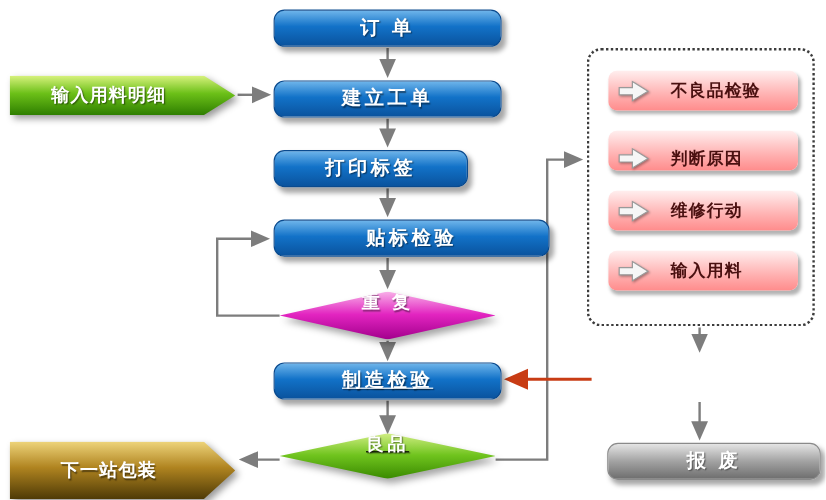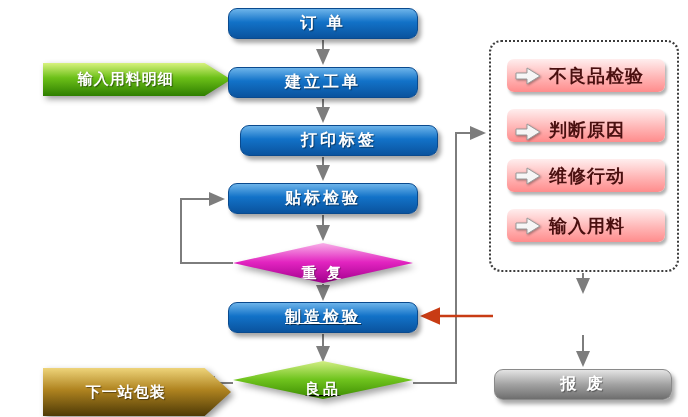--- a/index.html
+++ b/index.html
@@ -36,49 +36,48 @@
     text-shadow: 1px 1px 1px rgba(0,0,0,.4);
   }
   .pent-wrap { position: absolute; filter: drop-shadow(3px 3px 3px rgba(0,0,0,.4)); }
   .pent {
     width: 100%; height: 100%;
     clip-path: polygon(0 0, 86% 0, 100% 50%, 86% 100%, 0 100%);
     display: flex; align-items: center; justify-content: center;
     padding-right: 12%;
     font-weight: bold; color: #fff; font-size: 15px; letter-spacing: 1px;
     text-shadow: 1px 1px 1px rgba(0,0,0,.45);
-    margin-left: 35px;
   }
   .pent.green { background: linear-gradient(to bottom, #d8f27e 0%, #6cc018 45%, #2e7e00 100%); }
   .pent.gold  { background: linear-gradient(to bottom, #eed47a 0%, #b08420 45%, #4e3a06 100%); }
 
   .diamond-wrap { position: absolute; filter: drop-shadow(3px 4px 3px rgba(0,0,0,.35)); }
   .diamond {
     width: 100%; height: 100%;
     clip-path: polygon(50% 0, 100% 50%, 50% 100%, 0 50%);
-    display: flex; align-items: flex-end; justify-content: center;
+    display: flex; align-items: flex-start; justify-content: center;
     font-weight: bold; color: #fff; font-size: 15px; letter-spacing: 3px;
     text-shadow: 1px 1px 1px rgba(0,0,0,.4);
   }
   .diamond.magenta { background: linear-gradient(to bottom, #f8b0e8 0%, #e224c0 48%, #a2008c 100%); }
   .diamond.green   { background: linear-gradient(to bottom, #d2ee84 0%, #70c41e 48%, #3a8a00 100%); }
 
   .panel {
     position: absolute;
     border: 2px dotted #3c3c3c;
     border-radius: 12px;
     background: #ffffff;
   }
   .defect-item {
     position: absolute; left: 16px; width: 158px; height: 33px;
     border-radius: 7px;
     background: linear-gradient(to bottom, #ffeeee 0%, #ffb6b6 55%, #ff8c8c 100%);
     box-shadow: 2px 3px 3px rgba(0,0,0,.3);
-    display: flex; align-items: center; gap: 8px; padding: 0 8px;
-    color: #4a1010; font-weight: bold; font-size: 18px; letter-spacing: 1px;
+    display: flex; align-items: center; gap: 18px; padding: 0 8px;
+    color: #4a1010; font-weight: bold; font-size: 14px; letter-spacing: 1px;
   }
   .arrow3d { width: 26px; height: 20px; flex: 0 0 auto; filter: drop-shadow(1px 1px 1px rgba(0,0,0,.35)); }
 </style>
 </head>
 <body>
 
 <div class="canvas">
 
   <svg class="connectors" viewBox="0 0 688 417">
     <defs>
@@ -111,25 +110,25 @@
   <div class="pent-wrap" style="left:8px;top:63px;width:188px;height:33px;">
     <div class="pent green">
       <span>输入用料明细</span>
     </div>
   </div>
 
   <div class="node process" style="left:228px;top:67px;width:190px;height:31px;">
     <span>建立工单</span>
   </div>
 
-  <div class="node process" style="left:240px;top:125px;width:198px;height:31px;">
+  <div class="node process" style="left:228px;top:125px;width:162px;height:31px;">
     <span>打印标签</span>
   </div>
 
-  <div class="node process" style="left:228px;top:183px;width:190px;height:31px;">
+  <div class="node process" style="left:228px;top:183px;width:230px;height:31px;">
     <span>贴标检验</span>
   </div>
 
   <div class="diamond-wrap" style="left:233px;top:243px;width:180px;height:40px;">
     <div class="diamond magenta">
       <span>重 复</span>
     </div>
   </div>
 
   <div class="node process" style="left:228px;top:302px;width:190px;height:31px;text-decoration:underline;">
@@ -169,17 +168,17 @@
     </div>
     <div class="defect-item" style="top:117px;">
       <svg class="arrow3d" viewBox="0 0 26 20">
         <polygon points="1,7 12,7 12,2 25,10 12,18 12,13 1,13" fill="#f6f6f6" stroke="#9a9a9a" stroke-width="1"></polygon>
       </svg>
       <span>维修行动</span>
     </div>
   </div>
 
 
-  <div class="node scrapbox" style="left:494px;top:369px;width:178px;height:31px;">
+  <div class="node scrapbox" style="left:506px;top:369px;width:178px;height:31px;">
     <span>报 废</span>
   </div>
 
 </div>
 
 </body></html>

